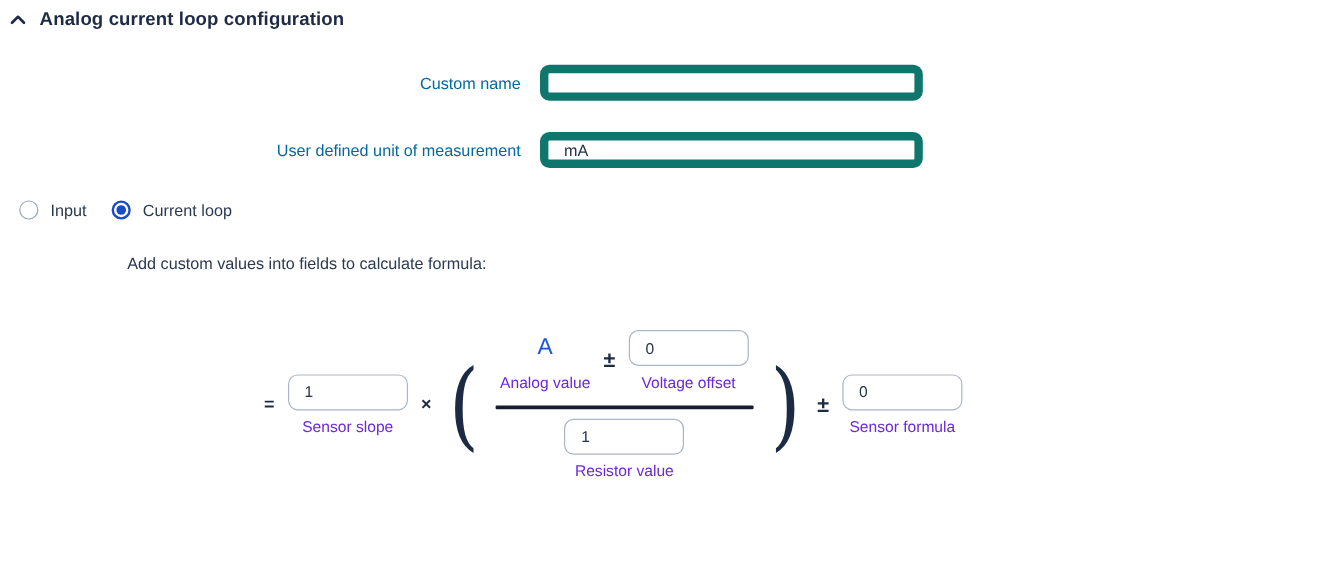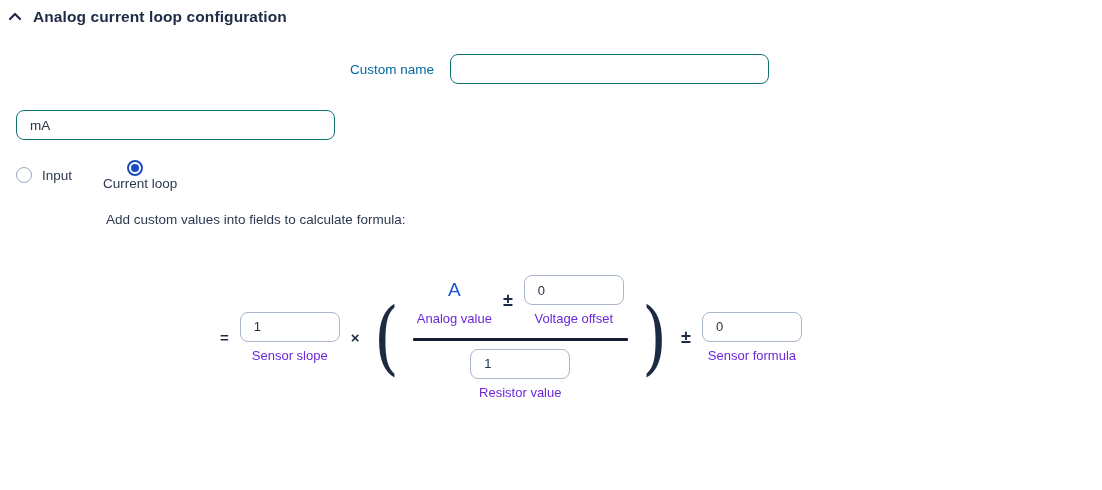--- a/index.html
+++ b/index.html
@@ -27,30 +27,30 @@
   .form-row { display: flex; align-items: center; }
   .row-1 { margin-top: 28px; }
   .row-2 { margin-top: 26px; }
   .row-3 { margin-top: 20px; height: 30px; }
   .field-label {
     width: 434px; text-align: right; flex: 0 0 434px;
     font-size: 13.5px; color: #0369a1; white-space: nowrap;
   }
   .text-input {
     margin-left: 16px; width: 319px; height: 30px;
-    border: 1px solid #0f766e; border-radius: 8px;
+    border: 7px solid #0f766e; border-radius: 8px;
     padding: 0 13px; font-size: 13.5px; color: #24324a;
     font-family: "Liberation Sans", sans-serif;
     outline: none; background: #fff;
   }
 
   
   .radio-group { display: flex; align-items: center; margin-left: 16px; text-align: center; }
   .radio-option { display: flex; align-items: center; cursor: pointer; }
-  .radio-option + .radio-option { margin-left: 21px; flex-direction: column; }
+  .radio-option + .radio-option { margin-left: 21px; }
   .radio-circle {
     width: 16px; height: 16px; border-radius: 50%;
     border: 1.5px solid #9aa7bd; background: #fff;
     display: flex; align-items: center; justify-content: center;
   }
   .radio-circle.selected { border: 2px solid #1a4bc4; }
   .radio-dot { width: 8px; height: 8px; border-radius: 50%; background: #1a4bc4; }
   .radio-label { margin-left: 10px; font-size: 13.5px; color: #2b3950; }
 
   
@@ -103,20 +103,21 @@
   </span>
   <span class="section-title">Analog current loop configuration</span>
 </div>
 
 <div class="form-row row-1">
   <label class="field-label">Custom name</label>
   <input class="text-input" type="text" value="" style="">
 </div>
 
 <div class="form-row row-2">
+  <label class="field-label">User defined unit of measurement</label>
   <input class="text-input" type="text" value="mA" style="">
 </div>
 
 <div class="form-row row-3">
   <div class="radio-group">
     <div class="radio-option">
       <span class="radio-circle"></span>
       <span class="radio-label">Input</span>
     </div>
     <div class="radio-option">

